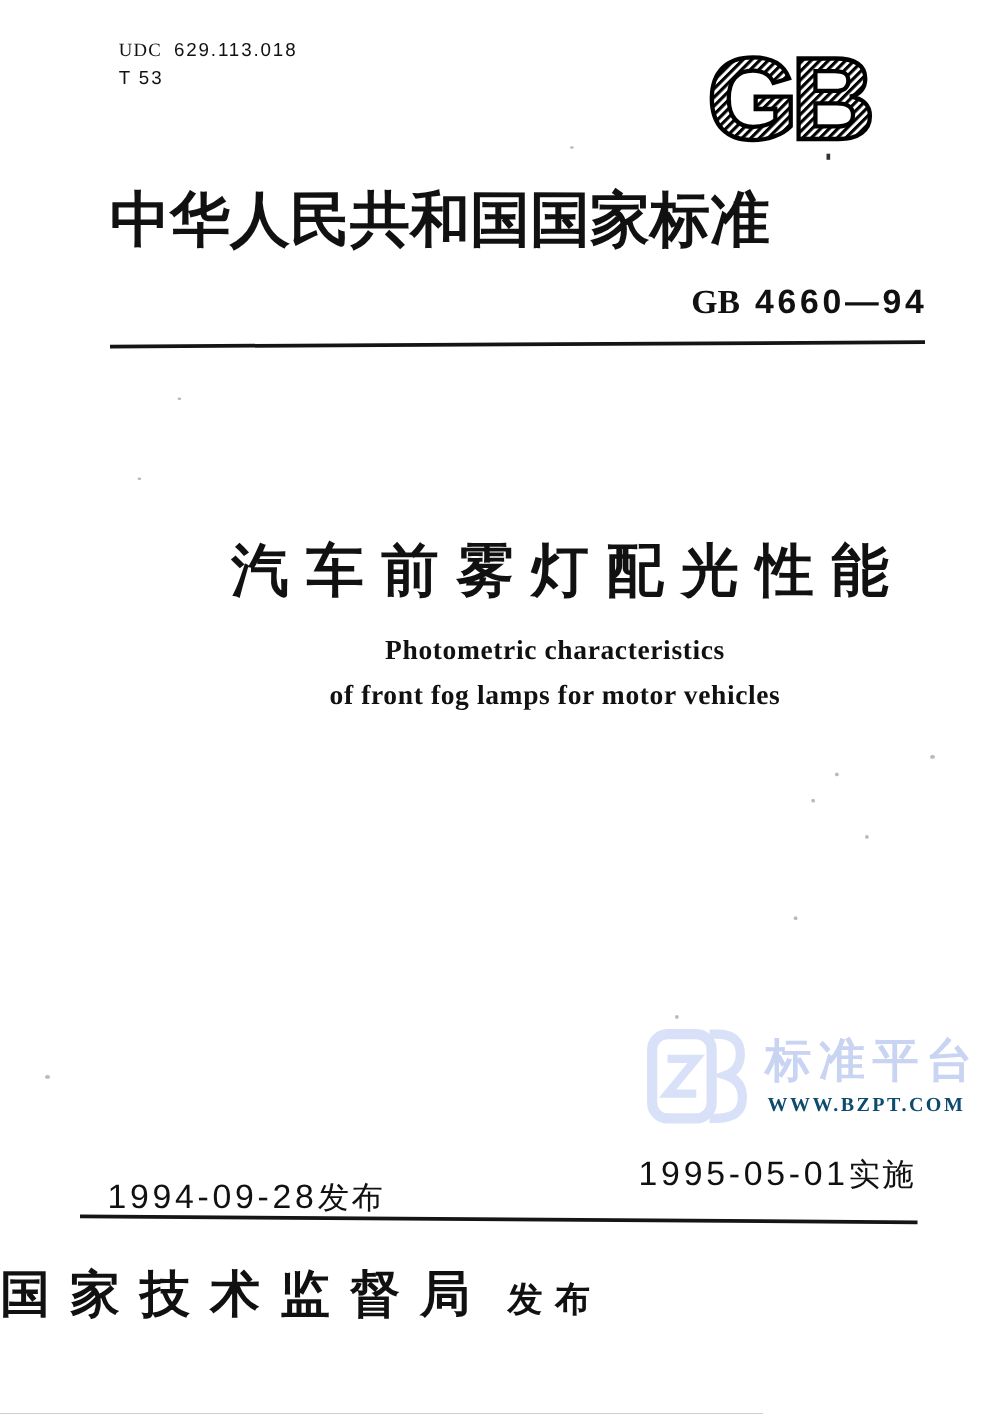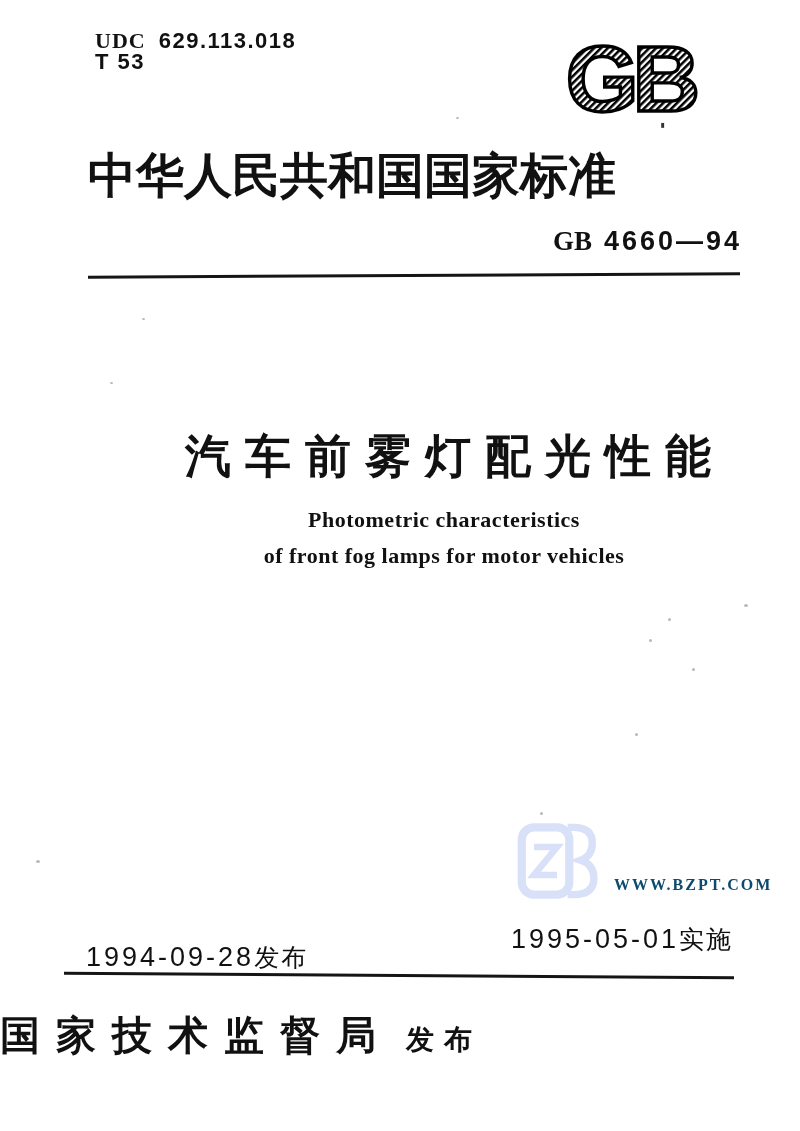--- a/index.html
+++ b/index.html
@@ -9,21 +9,21 @@
     margin:0 auto;
     background:#ffffff;
     overflow:hidden;
     font-family:"Liberation Sans", sans-serif;
     color:#111;
   }
   
   .udc{
     position:absolute;left:95px;top:30px;
     font-family:"Liberation Serif", serif;
-    font-weight:bold;font-size:22px;line-height:21px;
+    font-weight:normal;font-size:15px;line-height:21px;
     letter-spacing:1px;white-space:nowrap;
   }
   .udc .num{font-family:"Liberation Sans", sans-serif;letter-spacing:1.5px;}
   
   .gb-logo{position:absolute;left:552px;top:32px;width:156px;height:100px;}
   
   .header-title{
     position:absolute;left:88px;top:144px;width:656px;
     font-size:48px;font-weight:bold;
     display:flex;justify-content:space-between;
@@ -129,20 +129,21 @@
     <div>Photometric characteristics</div>
     <div>of front fog lamps for motor vehicles</div>
   </div>
 
   <div class="watermark">
     <svg class="wm-logo" viewBox="0 0 100 100">
       <rect x="7" y="9" width="58" height="82" rx="15" fill="none" stroke-width="10" stroke="#d9e1f8"></rect>
       <path d="M22 33 H50 L22 67 H50" fill="none" stroke-width="8" stroke="#d9e1f8"></path>
       <path d="M63 9 H70 Q93 9 93 28 Q93 44 79 49 Q95 54 95 71 Q95 91 70 91 H63" fill="none" stroke-width="9" stroke="#d9e1f8"></path>
     </svg>
+    <div class="wm-name" style="color: rgb(201, 212, 243);">标准平台</div>
     <div class="wm-url" style="color: #0c4a6e;">WWW.BZPT.COM</div>
   </div>
 
   <div class="date-issue">
     <span class="date-digits">1994-09-28</span><span class="date-cjk">发布</span>
   </div>
   <div class="date-impl">
     <span class="date-digits">1995-05-01</span><span class="date-cjk">实施</span>
   </div>
 

